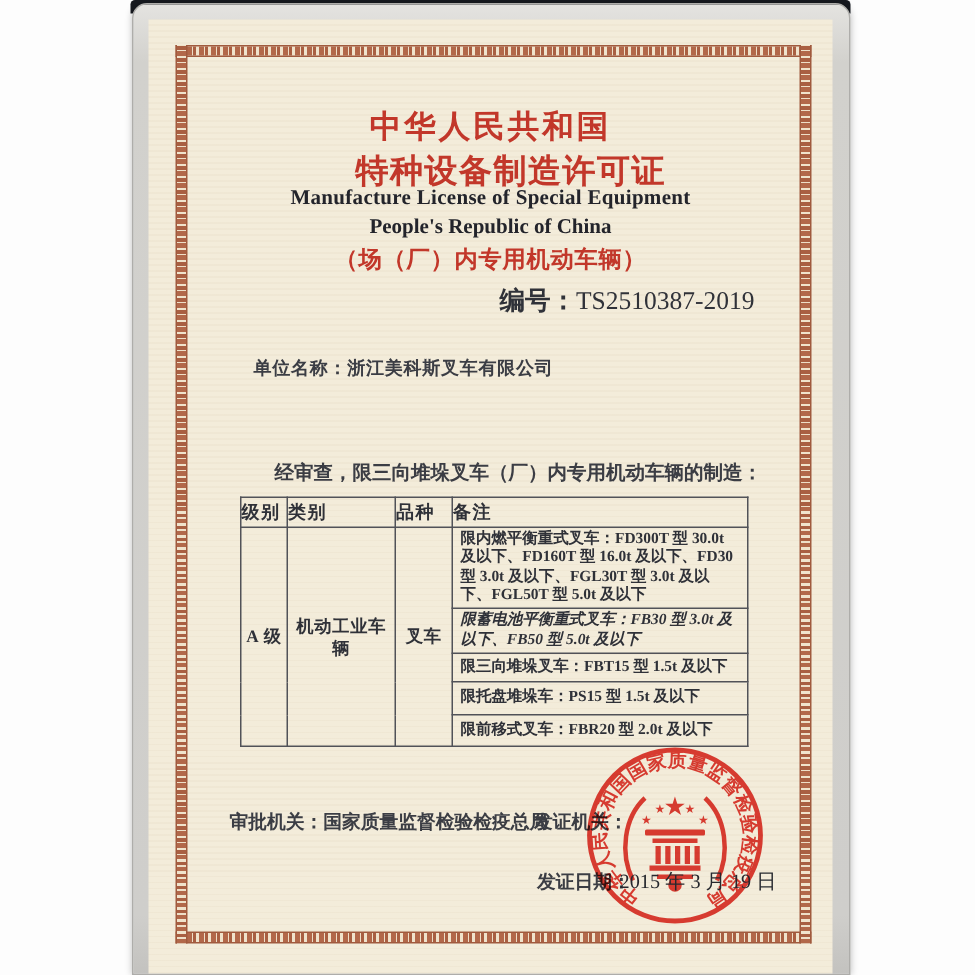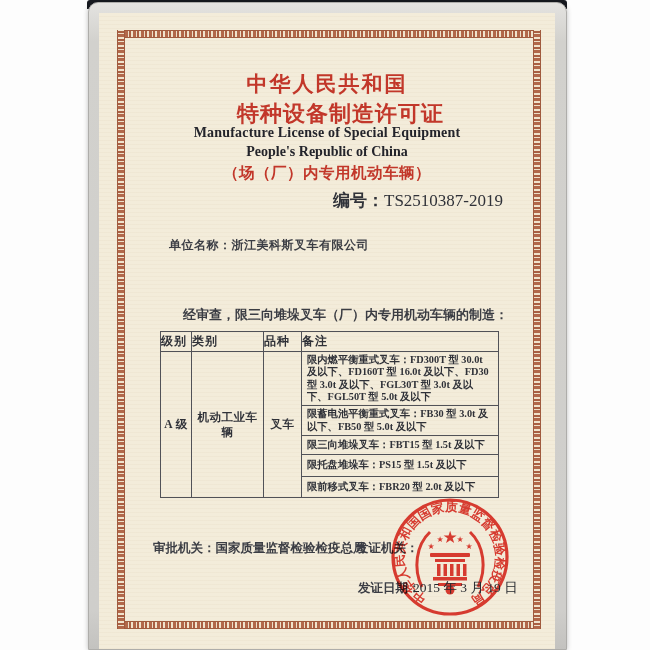--- a/index.html
+++ b/index.html
@@ -50,21 +50,21 @@
   .intro { left:84px; top:293px; font-size:13px; font-weight:bold; color:#3b3d44; }
 
   table.lic { position:absolute; left:61px; top:318px; width:338px;
     border-collapse:collapse; table-layout:fixed; }
   table.lic th, table.lic td { border:1px solid #515258; color:#2f3138;
     font-weight:bold; vertical-align:middle; }
   table.lic th { font-size:12px; height:20px; text-align:left; letter-spacing:1px; }
   td.cellc { font-size:11.5px; text-align:center; letter-spacing:.5px; }
   td.remark { font-size:10.3px; text-align:left; padding:2px 5px; line-height:1.2;
     white-space:normal; font-weight:bold; }
-  tr.r1 td { height:37px; } tr.r2 td { height:28px; } tr.r3 td { height:19px; }
+  tr.r1 td { height:37px; } tr.r2 td { height:28px;font-style:italic; } tr.r3 td { height:19px; }
   tr.r4 td { height:22px; } tr.r5 td { height:21px; }
 
   .bot-line { font-size:12.5px; font-weight:bold; color:#3b3d44; }
   .approve { left:54px; top:527px; }
   .issuer-lbl { left:257px; top:527px; }
   .valid { left:54px; top:562px; }
   .valid .val, .issue-val { font-size:13.5px; color:#26282e; }
   .issue-lbl { left:259px; top:567px; }
   .issue-val { left:314px; top:566px; z-index:6; font-weight:normal; }
 

